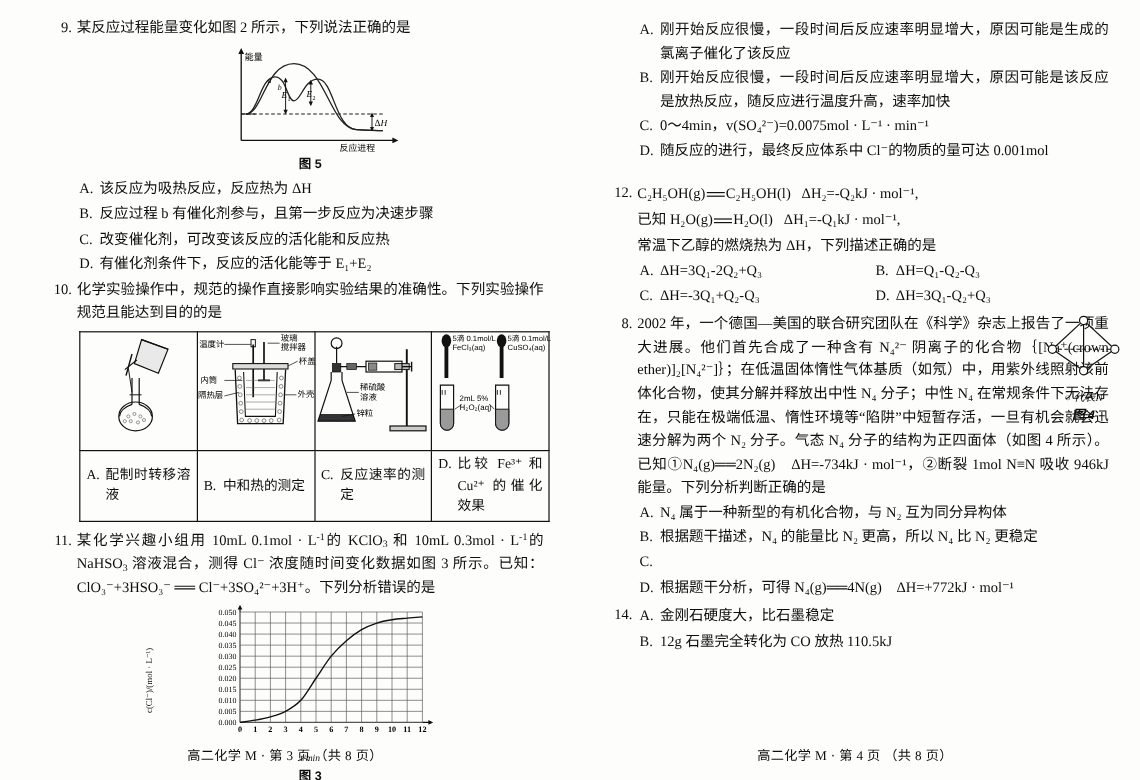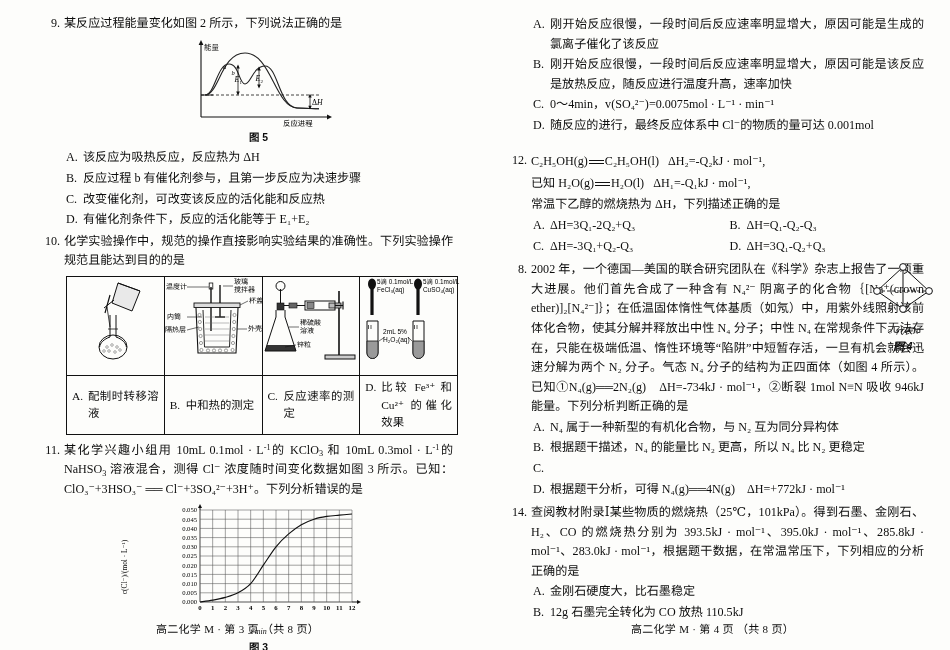--- a/index.html
+++ b/index.html
@@ -589,21 +589,20 @@
           <circle cx="32" cy="48" r="3.4" fill="#fff" stroke="#111" stroke-width="1"></circle>
         </svg>
         <div class="fig4-legend">○ 代表N</div>
         <div class="fig-cap">图 4</div>
       </div>
     </div>
 
     <div class="q" style="margin-top:4px;">
       <div class="q-num">14.</div>
       <div class="q-body">
-        <div class="q-stem">查阅教材附录Ⅰ某些物质的燃烧热（25℃，101kPa）。得到石墨、金刚石、H₂、CO 的燃烧热分别为 393.5kJ · mol⁻¹、395.0kJ · mol⁻¹、285.8kJ · mol⁻¹、283.0kJ · mol⁻¹，根据题干数据，在常温常压下，下列相应的分析正确的是</div>
         <div class="opts">
           <div class="opt">
               <div class="opt-letter">A.</div>
               <div class="opt-text">金刚石硬度大，比石墨稳定</div>
             </div>
           <div class="opt">
               <div class="opt-letter">B.</div>
               <div class="opt-text">12g 石墨完全转化为 CO 放热 110.5kJ</div>
             </div>
 

